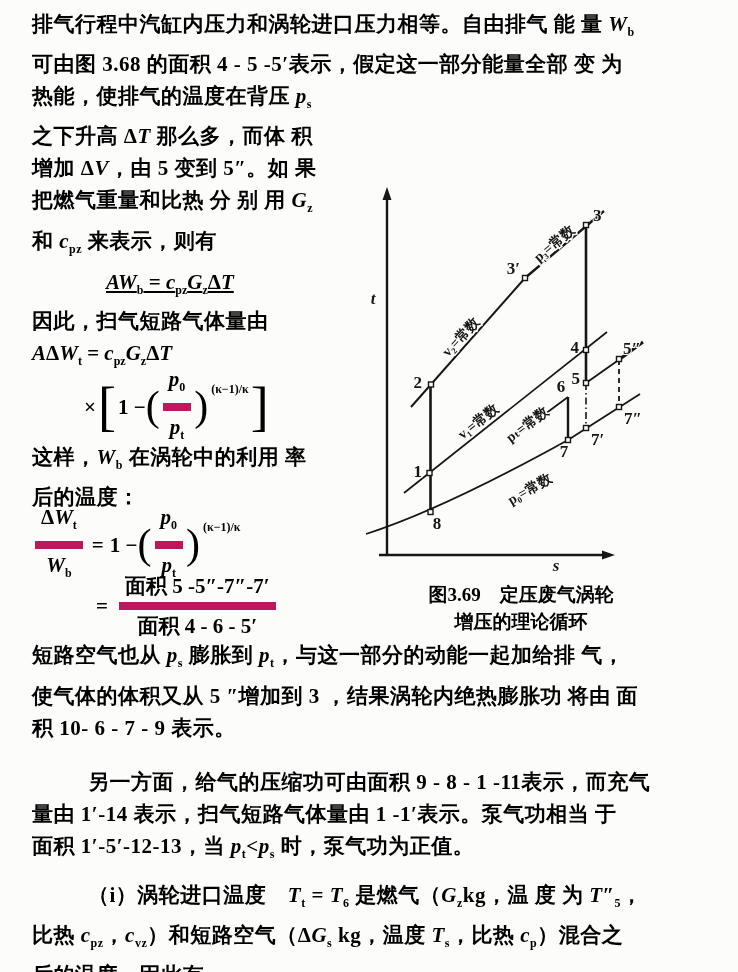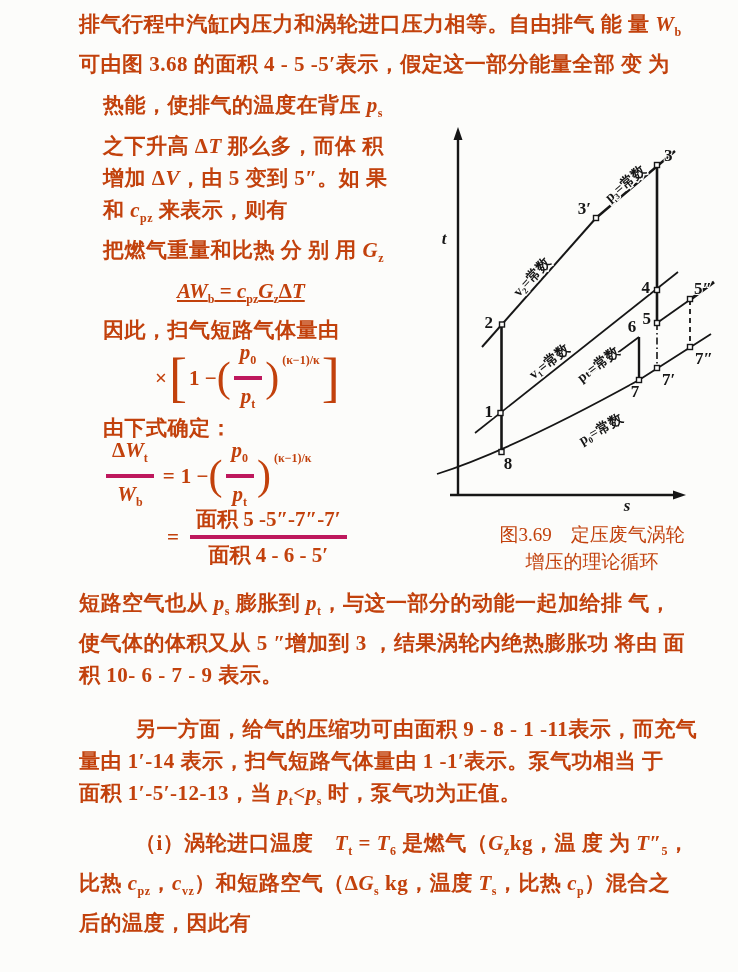--- a/index.html
+++ b/index.html
@@ -1,45 +1,45 @@
 <!DOCTYPE html>
 <html><head>
 <meta charset="utf-8">
 <style>
   html,body{margin:0;padding:0;background:#e8e8e8;}
   .page{
     position:relative;width:738px;height:972px;background:#fcfcfa;
     font-family:"Liberation Serif","DejaVu Serif",serif;
-    color:#c2410c;overflow:hidden;
-    padding:8px 0 0 79px;box-sizing:border-box;
+    color:#000000;overflow:hidden;
+    padding:8px 0 0 32px;box-sizing:border-box;
   }
   .tl{white-space:nowrap;font-size:21px;line-height:32px;font-weight:bold;letter-spacing:0.5px;}
   .tl i{font-weight:bold;}
   sub{font-size:12px;font-weight:bold;}
-  .two-col{display:flex;align-items:center;margin-left:24px;}
+  .two-col{display:flex;align-items:flex-end;}
   .col-left{width:332px;flex:0 0 332px;}
   .col-right{width:348px;flex:0 0 348px;}
   .formula{font-size:21px;font-weight:bold;line-height:28px;margin:2px 0;white-space:nowrap;}
   .formula i{font-weight:bold;}
   .frow{display:flex;align-items:center;}
   .frac{display:inline-flex;flex-direction:column;align-items:center;vertical-align:middle;margin:0 3px;text-align:center;}
-  .frac .num{border-bottom:4px solid #be185d;padding:0 6px 2px;}
+  .frac .num{border-bottom:8px solid #be185d;padding:0 6px 2px;}
   .frac .den{padding-top:2px;}
   .gbr{font-size:54px;font-weight:normal;line-height:0.9;margin:0 2px;}
   .gp{font-size:42px;font-weight:normal;line-height:0.9;}
   .exp{position:relative;top:-18px;font-size:12px;font-weight:bold;margin-left:3px;letter-spacing:0;}
   .f1{margin:3px 0 1px 74px;text-decoration:underline;}
   .f2{margin:2px 0;}
   .f3{margin:2px 0 4px 52px;height:60px;}
   .f4{margin:2px 0;height:60px;}
   .f5{margin:0 0 0 64px;height:58px;}
   .indent{padding-left:56px;}
   .fig-svg{display:block;margin-top:45px;}
-  .caption{font-size:19px;font-weight:normal;text-align:center;line-height:27px;margin-top:4px;padding-right:34px;white-space:nowrap;}
-  .p2{margin-top:12px;}
+  .caption{font-size:19px;font-weight:bold;text-align:center;line-height:27px;margin-top:4px;padding-right:34px;white-space:nowrap;}
+  .p2{margin-top:4px;}
   .p3{margin-top:22px;}
   .p4{margin-top:9px;}
   svg text{font-family:"Liberation Serif","DejaVu Serif",serif;fill:#161616;
            paint-order:stroke;stroke:#fcfcfa;stroke-width:3px;}
   svg .pt-label{font-size:17px;font-weight:bold;stroke-width:2px;}
   svg .curve-label{font-size:14px;font-weight:bold;}
   svg .axis-label{font-size:17px;font-style:italic;font-weight:bold;}
 </style>
 </head>
 <body>
@@ -47,43 +47,45 @@
 <div class="page">
 
   <div class="tl">排气行程中汽缸内压力和涡轮进口压力相等。自由排气 能 量 <i>W</i><sub>b</sub></div>
   <div class="tl">可由图 3.68 的面积 4 - 5 -5′表示，假定这一部分能量全部 变 为</div>
 
   <div class="two-col">
     <div class="col-left">
       <div class="tl">热能，使排气的温度在背压 <i>p</i><sub>s</sub></div>
       <div class="tl">之下升高 Δ<i>T</i> 那么多，而体 积</div>
       <div class="tl">增加 Δ<i>V</i>，由 5 变到 5″。如 果</div>
+      <div class="tl">把燃气重量和比热 分 别 用 <i>G</i><sub>z</sub></div>
       <div class="tl">和 <i>c</i><sub>pz</sub> 来表示，则有</div>
-      <div class="tl">把燃气重量和比热 分 别 用 <i>G</i><sub>z</sub></div>
 
       <div class="formula f1"><i>AW</i><sub>b</sub> = <i>c</i><sub>pz</sub><i>G</i><sub>z</sub>Δ<i>T</i></div>
 
       <div class="tl">因此，扫气短路气体量由</div>
 
+      <div class="formula f2"><i>A</i>Δ<i>W</i><sub>t</sub> = <i>c</i><sub>pz</sub><i>G</i><sub>z</sub>Δ<i>T</i></div>
 
       <div class="formula f3 frow">
         <span>×</span>
         <span class="gbr">[</span>
         <span>1 −</span>
         <span class="gp">(</span>
         <span class="frac">
           <span class="num"><i>p</i><sub>0</sub></span>
           <span class="den"><i>p</i><sub>t</sub></span>
         </span>
         <span class="gp">)</span>
         <span class="exp">(κ−1)/κ</span>
         <span class="gbr">]</span>
       </div>
 
-      <div class="tl">由下式确定：</div>
+      <div class="tl">这样，<i>W</i><sub>b</sub> 在涡轮中的利用 率</div>
+      <div class="tl">后的温度：</div>
 
       <div class="formula f4 frow">
         <span class="frac">
           <span class="num">Δ<i>W</i><sub>t</sub></span>
           <span class="den"><i>W</i><sub>b</sub></span>
         </span>
         <span style="margin:0 6px">=</span>
         <span>1 −</span>
         <span class="gp">(</span>
         <span class="frac">

